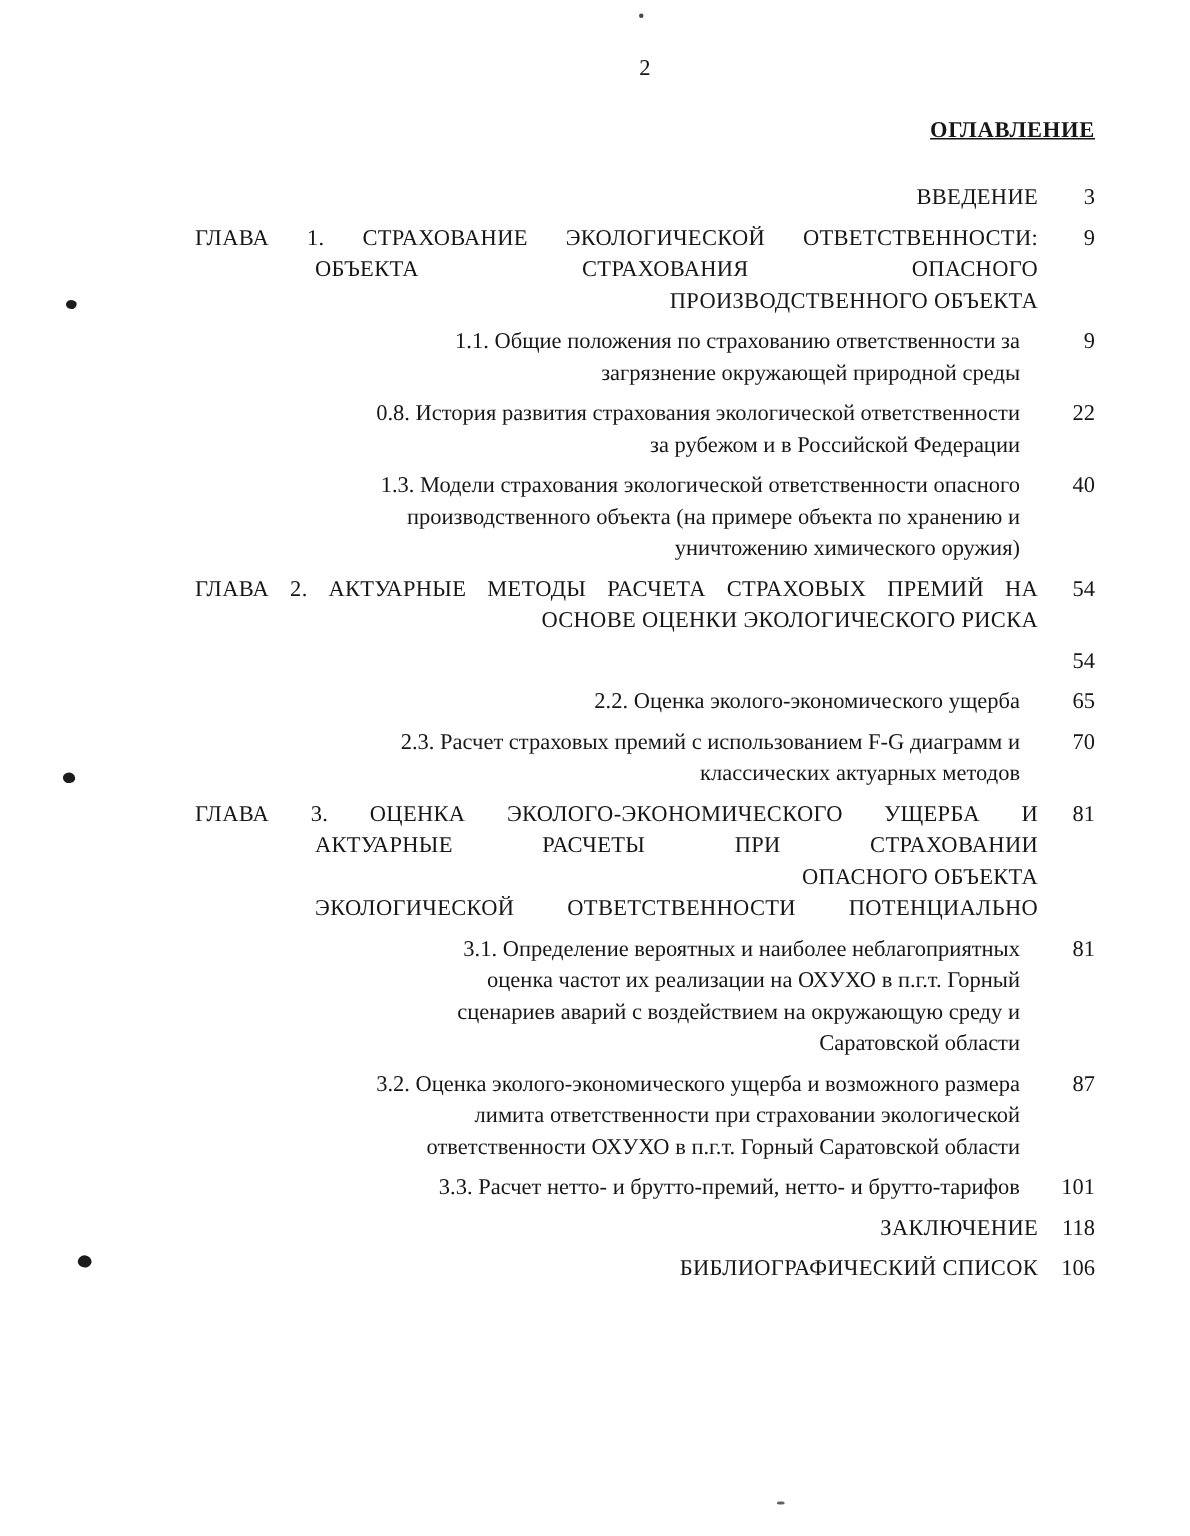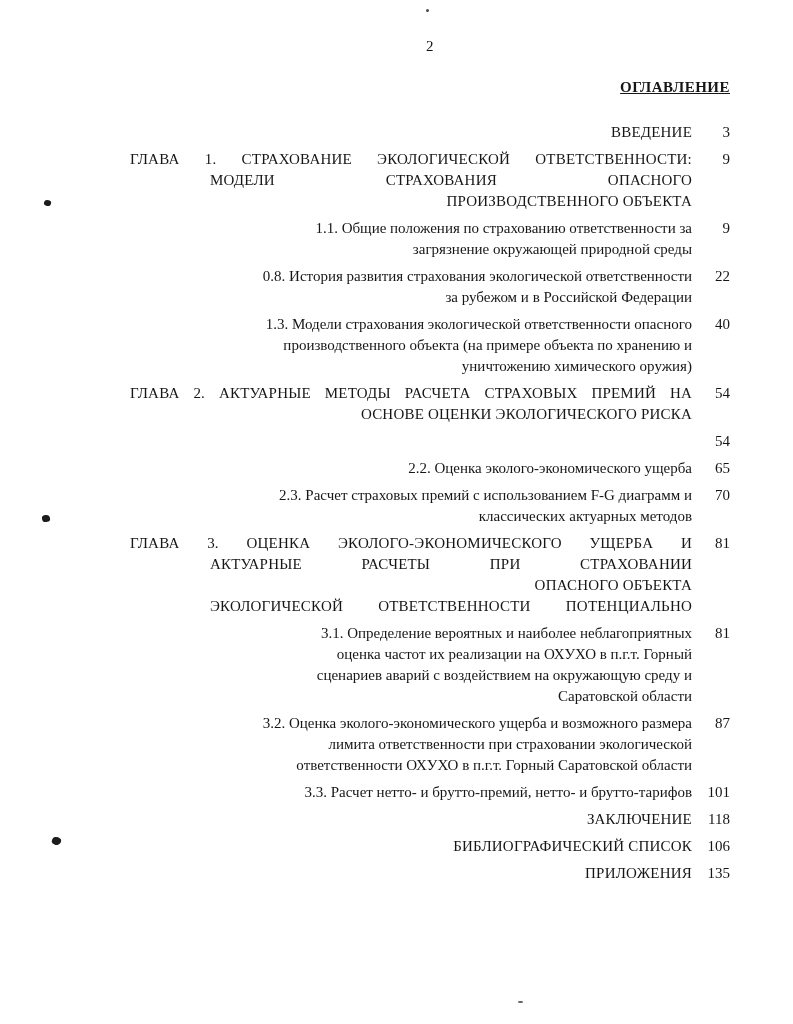--- a/index.html
+++ b/index.html
@@ -51,21 +51,21 @@
     white-space: nowrap;
   }
   .line { text-align: right; }
   .line.fill {
     text-align: justify;
     text-align-last: justify;
   }
   .row-chapter .entry-text { letter-spacing: 0.2px; }
   .row-chapter .line:not(:first-child) { padding-left: 80px; }
   .row-section .entry-text {
-    margin-left: 60px;
+    margin-left: 48px;
     flex-basis: 502px;
   }
   .row-section .line:not(:first-child) { padding-left: 23px; }
   .row-top .entry-text { letter-spacing: 0.2px; }
   
   .speckle {
     position: absolute;
     background: #1c1c1c;
   }
   .speckle.s1 { left: 44px; top: 200px; width: 7px; height: 6px; border-radius: 60% 45% 55% 50%; transform: rotate(15deg); }
@@ -83,21 +83,21 @@
   <div class="toc-list">
       <div class="row row-top">
     <div class="entry-text">
           <div class="line">ВВЕДЕНИЕ</div>
         </div>
     <div class="entry-page">3</div>
   </div>
       <div class="row row-chapter">
     <div class="entry-text">
           <div class="line fill">ГЛАВА 1. СТРАХОВАНИЕ ЭКОЛОГИЧЕСКОЙ ОТВЕТСТВЕННОСТИ:</div>
-          <div class="line fill">МОДЕЛИ СТРАХОВАНИЯ ОПАСНОГО</div>
+          <div class="line fill">ОБЪЕКТА СТРАХОВАНИЯ ОПАСНОГО</div>
           <div class="line">ПРОИЗВОДСТВЕННОГО ОБЪЕКТА</div>
         </div>
     <div class="entry-page">9</div>
   </div>
       <div class="row row-section">
     <div class="entry-text">
           <div class="line">1.1. Общие положения по страхованию ответственности за</div>
           <div class="line">загрязнение окружающей природной среды</div>
         </div>
     <div class="entry-page">9</div>
@@ -177,26 +177,20 @@
           <div class="line">ЗАКЛЮЧЕНИЕ</div>
         </div>
     <div class="entry-page">118</div>
   </div>
       <div class="row row-top">
     <div class="entry-text">
           <div class="line">БИБЛИОГРАФИЧЕСКИЙ СПИСОК</div>
         </div>
     <div class="entry-page">106</div>
   </div>
-      <div class="row row-top">
-    <div class="entry-text">
-          <div class="line">ПРИЛОЖЕНИЯ</div>
-        </div>
-    <div class="entry-page">135</div>
-  </div>
     </div>
 </div>
 
 <div class="speckle s1"></div>
 <div class="speckle s2"></div>
 <div class="speckle s3"></div>
 <div class="speckle s4"></div>
 <div class="speckle s5"></div>
 
 </body></html>

